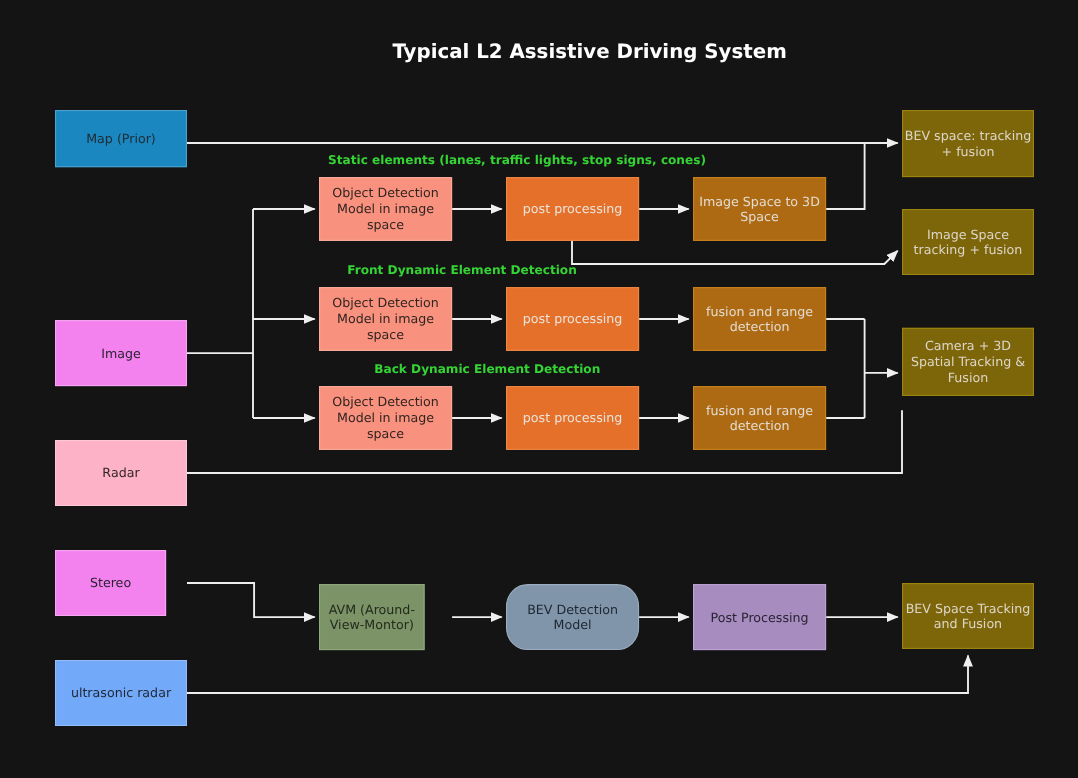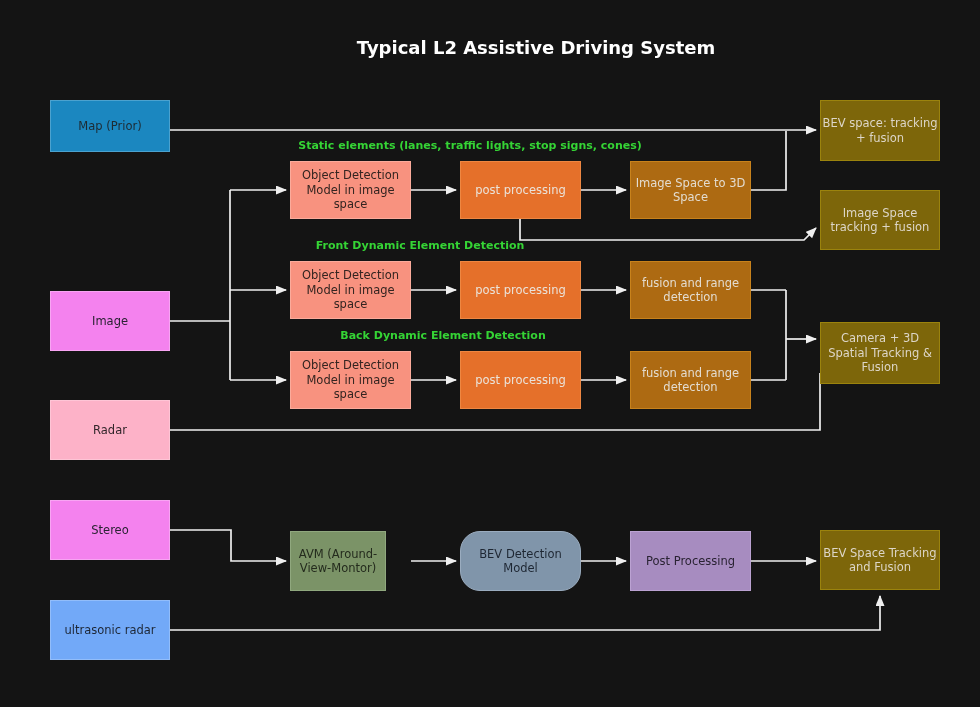--- a/index.html
+++ b/index.html
@@ -32,34 +32,34 @@
   .c-orange   {background:#e5702a;border:1.5px solid #ee8742;color:#eae3da;}
   .c-brown    {background:#ad6a12;border:1.5px solid #c8821c;color:#e3dcd0;}
   .c-olive    {background:#7d660a;border:1.5px solid #9b830d;color:#ddd6c8;}
   .c-green    {background:#7b9367;border:1.5px solid #90a87e;color:#242b1d;}
   .c-slate    {background:#8095aa;border:1.5px solid #9aacbf;color:#1e2733;}
   .c-purple   {background:#a78cc0;border:1.5px solid #bba2d2;color:#2a2333;}
   
   #n-map        {left:50px; top:100px;width:120px;height:52px;}
   #n-image      {left:50px; top:291px;width:120px;height:60px;}
   #n-radar      {left:50px; top:400px;width:120px;height:60px;}
-  #n-stereo     {left:50px; top:500px;width:120px;height:60px;}
+  #n-stereo     {left:50px; top:500px;width:101px;height:60px;}
   #n-ultra      {left:50px; top:600px;width:120px;height:60px;}
   #n-od-static  {left:290px;top:161px;width:121px;height:58px;}
   #n-pp-static  {left:460px;top:161px;width:121px;height:58px;}
   #n-img23d     {left:630px;top:161px;width:121px;height:58px;}
   #n-od-front   {left:290px;top:261px;width:121px;height:58px;}
   #n-pp-front   {left:460px;top:261px;width:121px;height:58px;}
   #n-fus-front  {left:630px;top:261px;width:121px;height:58px;}
   #n-od-back    {left:290px;top:351px;width:121px;height:58px;}
   #n-pp-back    {left:460px;top:351px;width:121px;height:58px;}
   #n-fus-back   {left:630px;top:351px;width:121px;height:58px;}
   #n-bev-space  {left:820px;top:100px;width:120px;height:61px;}
   #n-img-track  {left:820px;top:190px;width:120px;height:60px;}
-  #n-camera     {left:820px;top:322px;width:120px;height:62px;}
+  #n-camera     {left:820px;top:298px;width:120px;height:62px;}
   #n-avm        {left:290px;top:531px;width:96px;height:60px;}
   #n-bev-det    {left:460px;top:531px;width:121px;height:60px;border-radius:20px;}
   #n-pp-bev     {left:630px;top:531px;width:121px;height:60px;}
   #n-bev-fusion {left:820px;top:530px;width:120px;height:60px;}
   #edges{position:absolute;left:0;top:0;width:980px;height:707px;}
   #edges polyline{fill:none;stroke:#efefef;stroke-width:1.7;}
 </style>
 </head>
 <body>
 

